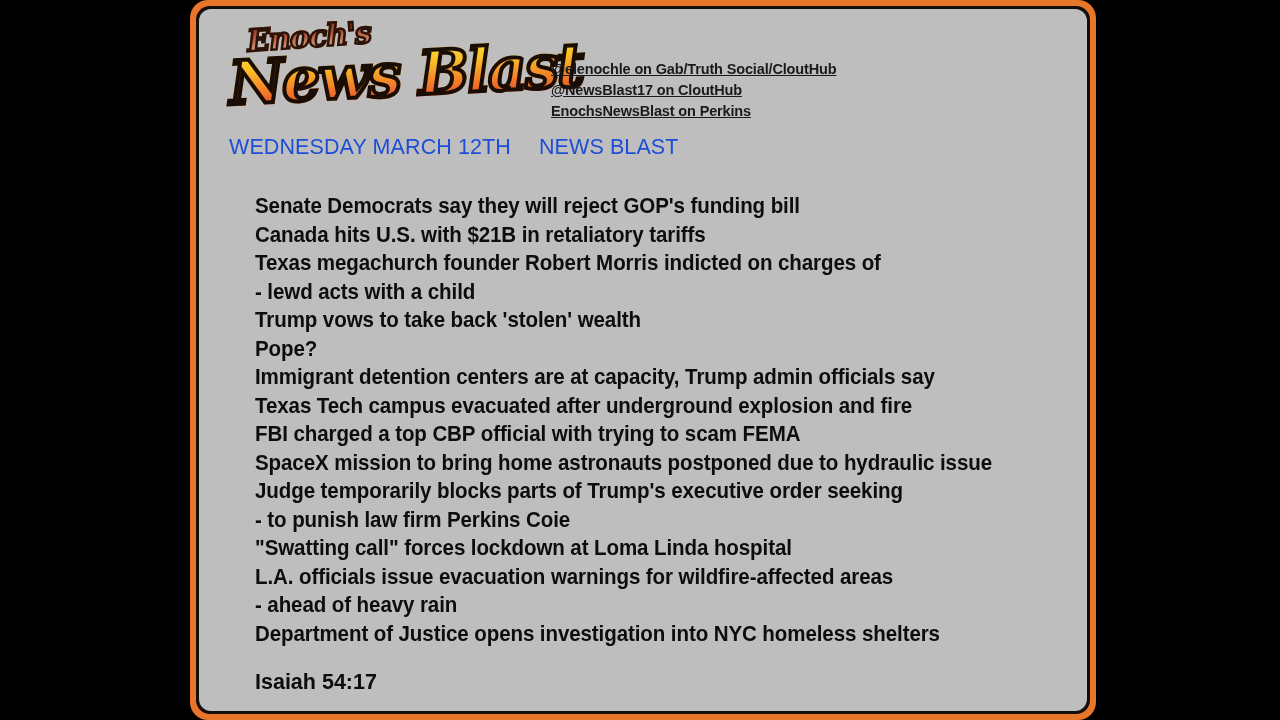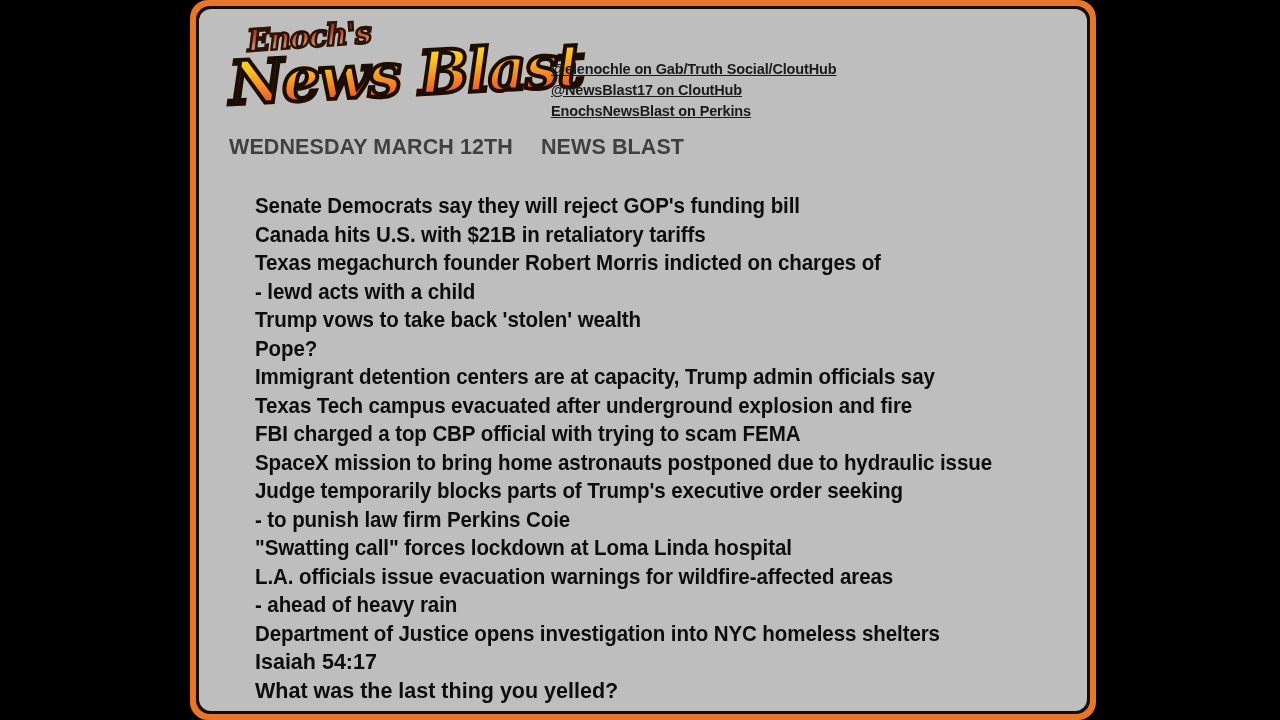--- a/index.html
+++ b/index.html
@@ -110,22 +110,22 @@
     letter-spacing: -0.15px;
     text-decoration: underline;
   }
   #handles div { white-space: nowrap; }
 
   #dateline {
     position: absolute;
     left: 30px;
     top: 126px;
     font-size: 21.5px;
-    font-weight: bold;
-    color: #404040;
+    font-weight: normal;
+    color: #1d4ed8;
     letter-spacing: 0.1px;
     white-space: nowrap;
   }
   #dateline .dl-date { }
   #dateline .dl-gap { display: inline-block; width: 28px; }
   #dateline .dl-label { }
 
   
   #headlines {
     position: absolute;
@@ -141,20 +141,21 @@
     line-height: 28.5px;
     white-space: nowrap;
     letter-spacing: -0.1px;
     transform: scaleX(0.955);
     transform-origin: left center;
   }
 
   .headline.wide {
     transform: scaleX(1);
     letter-spacing: 0px;
+    margin-top: 20px;
   }
 </style>
 </head>
 <body>
 
 <div id="screen">
 
   <div id="card-frame">
     <div id="card-inner-border">
       <div id="card-body">

